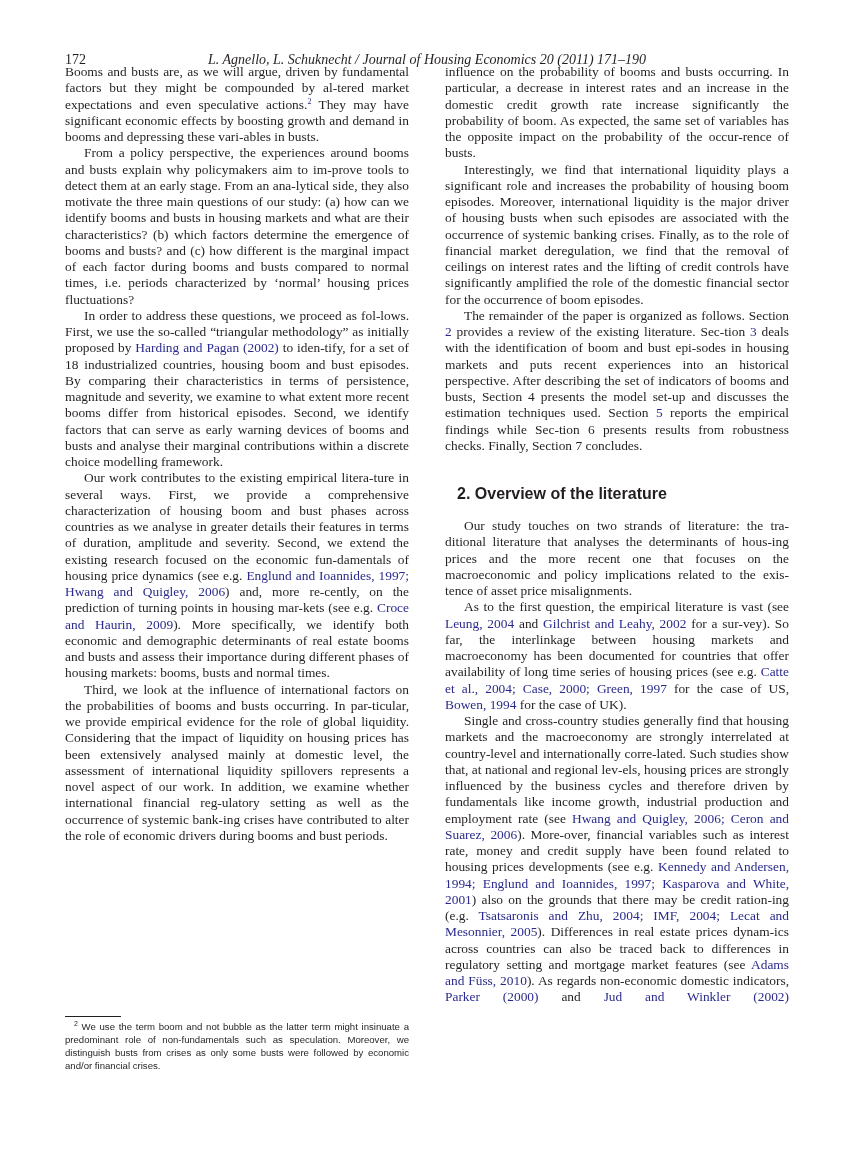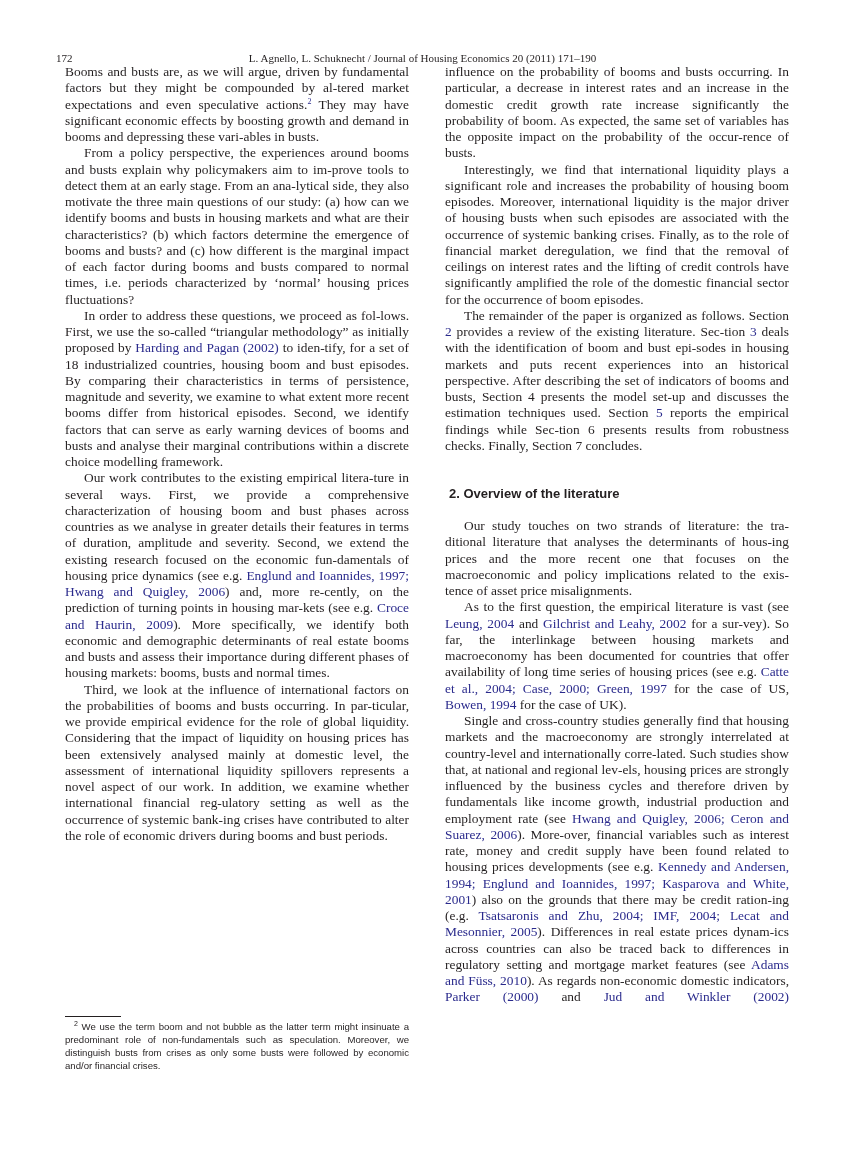--- a/index.html
+++ b/index.html
@@ -1,32 +1,32 @@
 <!DOCTYPE html>
 <html><head>
 <meta charset="utf-8">
 <style>
   html, body { margin:0; padding:0; background:#fff; }
   body { width:846px; height:1154px; position:relative; overflow:hidden;
          font-family:"DejaVu Serif", "Liberation Serif", serif; color:#231f20; }
-  .hdr { position:absolute; top:52px; left:56px; right:57px; height:16px;
-         font-family:"Liberation Serif", serif; font-size:11px; }
+  .hdr { position:absolute; top:52px; left:65px; right:57px; height:16px;
+         font-family:"Liberation Serif", serif; font-size:14px; }
   .hdr .pn { position:absolute; left:0; top:0; }
-  .hdr .rh { position:absolute; left:0; right:0; text-align:center; }
+  .hdr .rh { position:absolute; left:0; right:0; text-align:center; font-style:italic; }
   .col { position:absolute; top:64px; width:344px;
          font-family:"Liberation Serif", serif; font-size:13.4px; line-height:16.25px;
          text-align:justify; hyphens:manual; }
   .col.left { left:65px; }
   .col.right { left:445px; }
   .col p { margin:0; text-indent:19px; }
   .col p.noind { text-indent:0; }
   a, .lnk { color:#2a2a8c; text-decoration:none; }
   sup { font-size:8px; line-height:0; color:#2a2a8c; }
-  h2 { font-family:"Liberation Sans", sans-serif; font-weight:bold; font-size:13px;
-       margin:4px; line-height:16px; }
+  h2 { font-family:"Liberation Sans", sans-serif; font-weight:bold; font-size:16px;
+       margin:12px; line-height:16px; }
   .sec-head { margin-top:32px; margin-bottom:16px; }
   .fnrule { position:absolute; left:65px; top:1016px; width:56px; border-top:1px solid #231f20; }
   .fn { position:absolute; left:65px; top:1020px; width:344px;
         font-family:"Liberation Sans", sans-serif; font-size:9.6px; line-height:13px;
         text-align:justify; }
   .fn sup { color:#231f20; font-size:7px; }
 </style>
 </head>
 <body>
 

